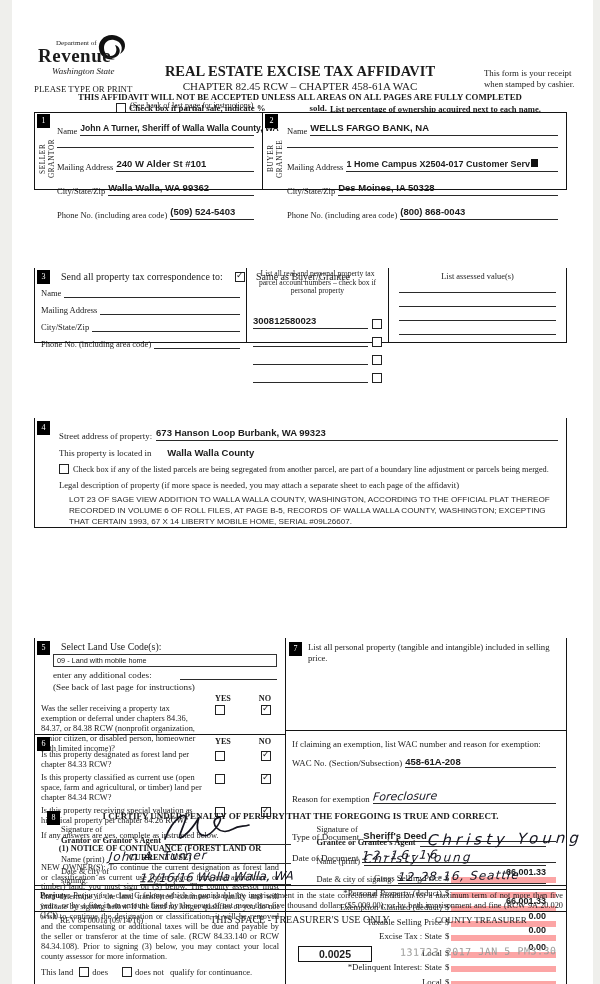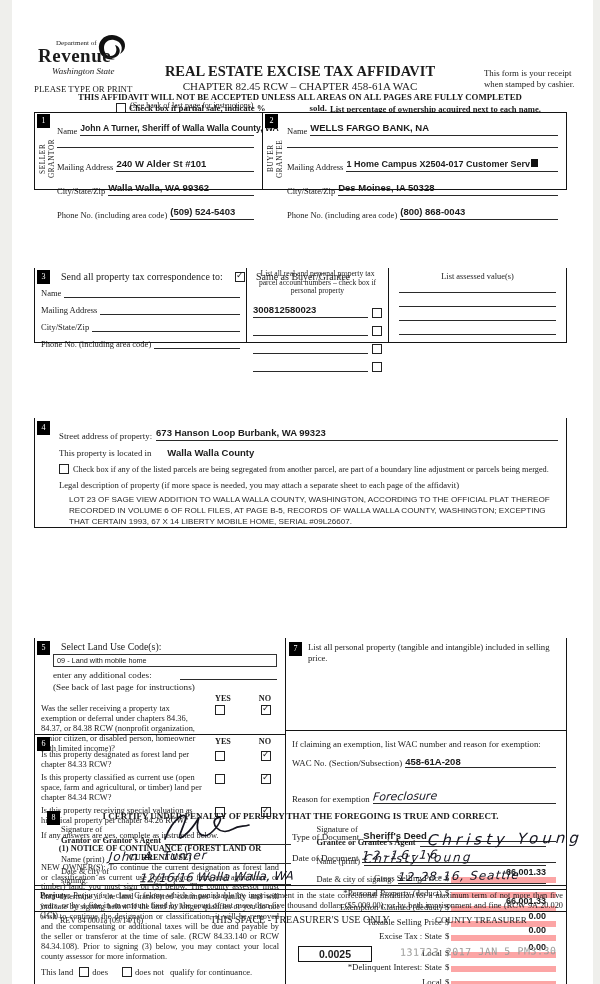--- a/index.html
+++ b/index.html
@@ -132,21 +132,21 @@
           <span class="lbl">City/State/Zip</span>
           <span class="ul grow"></span>
         </div>
       <div class="fieldrow" style="margin-top:7px;">
           <span class="lbl">Phone No. (including area code)</span>
           <span class="ul grow"></span>
         </div>
     </div>
     <div style="width:142px;border-left:1.5px solid #141414;padding:2px 6px;box-sizing:border-box;">
       <div class="ctr" style="font-size:7.6px;line-height:1.15;">List all real and personal property tax parcel account numbers – check box if personal property</div>
-      <div class="fl" style="margin-top:3px;">
+      <div class="fl" style="margin-top:14px;">
           <span class="ul grow"><span class="typed">300812580023</span></span>
           <span class="cb" style="margin-left:4px;"></span>
         </div>
       <div class="fl" style="margin-top:8px;">
           <span class="ul grow"></span>
           <span class="cb" style="margin-left:4px;"></span>
         </div>
       <div class="fl" style="margin-top:8px;">
           <span class="ul grow"></span>
           <span class="cb" style="margin-left:4px;"></span>

